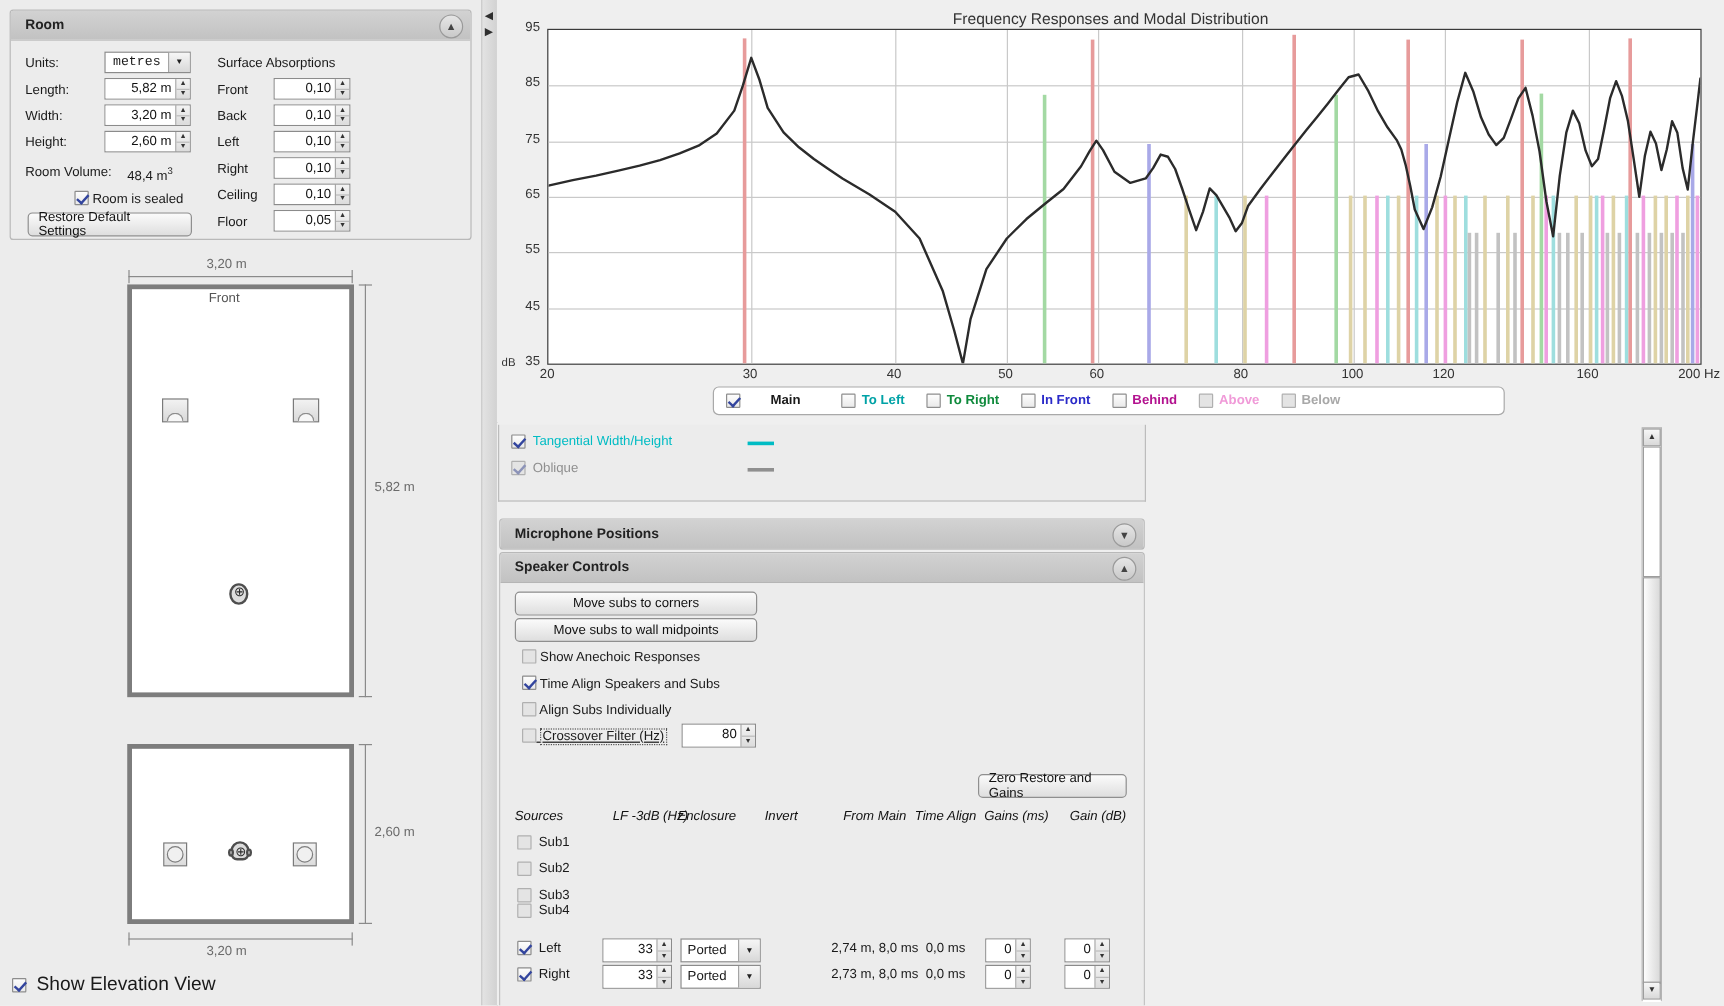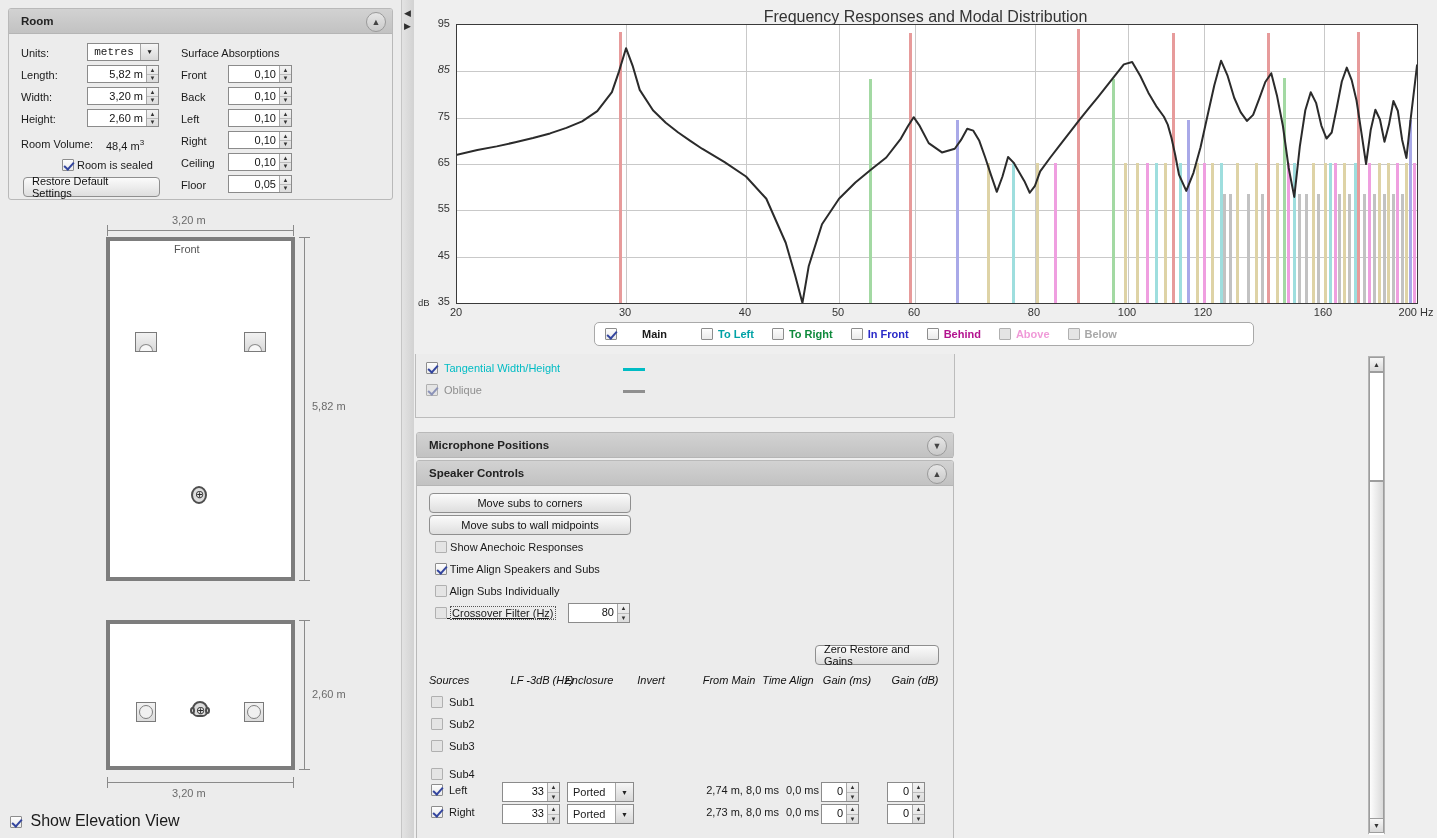--- a/index.html
+++ b/index.html
@@ -131,21 +131,21 @@
     border-left:1px solid #c5c5c5;border-right:1px solid #aaa;
   }
   .splitter i{
     position:absolute;left:2px;font-style:normal;font-size:9px;color:#2f2f2f;line-height:1;
   }
 
   
   .chart-wrap{position:absolute;left:414px;top:0;width:1023px;height:352px;background:#efefef;}
   .chart-title{
     position:absolute;left:0;top:8px;width:1023px;text-align:center;
-    font-size:16px;color:#333;
+    font-size:13px;color:#333;
   }
   .plot{
     position:absolute;left:42px;top:24px;width:962px;height:280px;
     background:#fff;border:1px solid #3a3a3a;box-sizing:border-box;overflow:hidden;
   }
   .gridh{position:absolute;left:0;width:100%;height:1px;background:#c9c9c9;}
   .gridv{position:absolute;top:0;height:100%;width:1px;background:#c9c9c9;}
   .ytick{position:absolute;right:1008px;text-align:right;font-size:11px;color:#333;width:40px;}
   .xtick{position:absolute;top:306px;font-size:11px;color:#333;text-align:center;}
   .dblab{position:absolute;left:4px;font-size:9.5px;color:#333;}
@@ -168,21 +168,21 @@
   .ml-row{position:absolute;left:10px;font-size:11px;display:flex;align-items:center;}
   .ml-row .chk{margin-right:6px;}
   .ml-dash{position:absolute;left:207px;width:22px;height:3px;}
   #mic-panel{position:absolute;left:1px;top:80px;width:536px;height:24px;}
   #spk-panel{position:absolute;left:1px;top:108px;width:536px;height:380px;}
   .spk-body{position:relative;background:#ececec;height:352px;}
   .sk{position:absolute;font-size:11px;}
   .tbl-head{position:absolute;font-size:11px;color:#111;text-align:center;font-style:italic;}
   .srow-label{position:absolute;font-size:11px;display:flex;align-items:center;}
   .srow-label .chk{margin-right:6px;}
-  .scell{position:absolute;font-size:11px;text-align:right;}
+  .scell{position:absolute;font-size:11px;text-align:center;}
   .dotted{border:1px dotted #555;padding:0 1px;}
   .vscroll{
     position:absolute;left:954px;top:4px;width:17px;height:478px;
     background:#f1f1f1;border:1px solid #b4b4b4;box-sizing:border-box;
   }
   .vsbtn{
     position:absolute;left:0;width:15px;height:15px;
     background:linear-gradient(#f7f7f7,#d9d9d9);border:1px solid #9d9d9d;box-sizing:border-box;
     display:flex;align-items:center;justify-content:center;font-size:7px;color:#333;
   }
@@ -369,21 +369,21 @@
 
   <div class="chart-wrap">
     <div class="chart-title">Frequency Responses and Modal Distribution</div>
 
     <div id="y-ticks">
         <div class="ytick" style="top: 295px; left: 0px; width: 36px; right: auto;">35</div>
         <div class="ytick" style="top: 248.667px; left: 0px; width: 36px; right: auto;">45</div>
         <div class="ytick" style="top: 202.333px; left: 0px; width: 36px; right: auto;">55</div>
         <div class="ytick" style="top: 156px; left: 0px; width: 36px; right: auto;">65</div>
         <div class="ytick" style="top: 109.667px; left: 0px; width: 36px; right: auto;">75</div>
-        <div class="ytick" style="top: 63.3333px; left: 0px; width: 36px; right: auto; font-style: italic;">85</div>
+        <div class="ytick" style="top: 63.3333px; left: 0px; width: 36px; right: auto;">85</div>
         <div class="ytick" style="top: 17px; left: 0px; width: 36px; right: auto;">95</div>
       </div>
     <div class="dblab" style="top:297px;">dB</div>
 
     <div class="plot">
       <div id="grid-h">
           <div class="gridh" style="top: 231.667px;"></div>
           <div class="gridh" style="top: 185.333px;"></div>
           <div class="gridh" style="top: 139px;"></div>
           <div class="gridh" style="top: 92.6667px;"></div>
@@ -567,35 +567,35 @@
               <span>Zero Restore and Gains</span>
             </span>
 
           <div id="spk-table">
               <div class="tbl-head" style="left: 12px; top: 188px; width: 60px; text-align: left;">Sources</div>
               <div class="tbl-head" style="left: 80px; top: 188px; width: 90px;">LF -3dB (Hz)</div>
               <div class="tbl-head" style="left: 140px; top: 188px; width: 64px;">Enclosure</div>
               <div class="tbl-head" style="left: 212px; top: 188px; width: 44px;">Invert</div>
               <div class="tbl-head" style="left: 262px; top: 188px; width: 100px;">From Main</div>
               <div class="tbl-head" style="left: 340px; top: 188px; width: 62px;">Time Align</div>
-              <div class="tbl-head" style="left: 400px; top: 188px; width: 60px;">Gain (ms)</div>
+              <div class="tbl-head" style="left: 400px; top: 188px; width: 60px;">Gains (ms)</div>
               <div class="tbl-head" style="left: 468px; top: 188px; width: 60px;">Gain (dB)</div>
               <div class="srow-label" style="left: 14px; top: 210px;">
                 <span class="chk dis"></span>
                 <span>Sub1</span>
               </div>
               <div class="srow-label" style="left: 14px; top: 232px;">
                 <span class="chk dis"></span>
                 <span>Sub2</span>
               </div>
               <div class="srow-label" style="left: 14px; top: 254px;">
                 <span class="chk dis"></span>
                 <span>Sub3</span>
               </div>
-              <div class="srow-label" style="left: 14px; top: 282px;">
+              <div class="srow-label" style="left: 14px; top: 267px;">
                 <span class="chk dis"></span>
                 <span>Sub4</span>
               </div>
               <div class="srow-label" style="left: 14px; top: 298px;">
                 <span class="chk on"></span>
                 <span>Left</span>
               </div>
               <div class="spin" style="position: absolute; left: 85px; top: 296px; width: 58px; height: 20px;">
                 <span class="val">33</span>
                 <span class="arrows">

